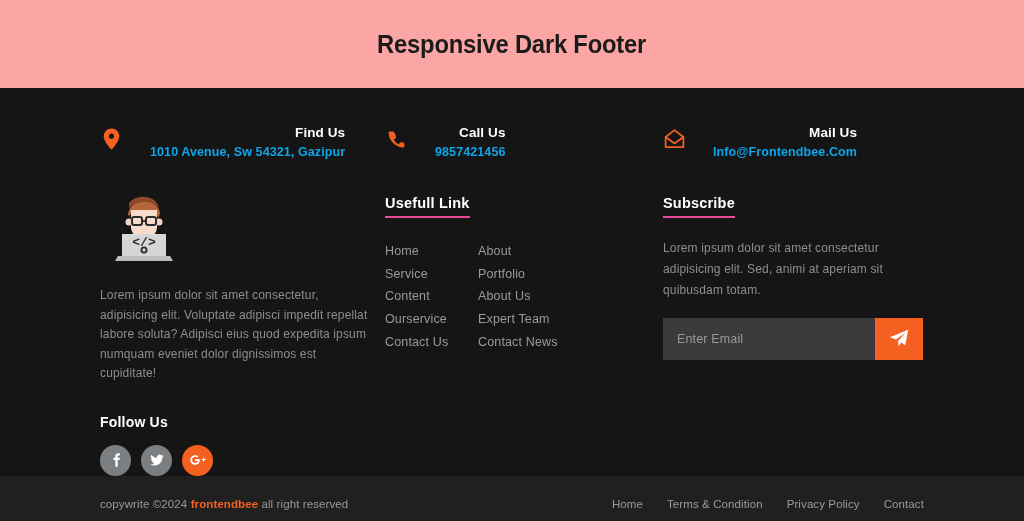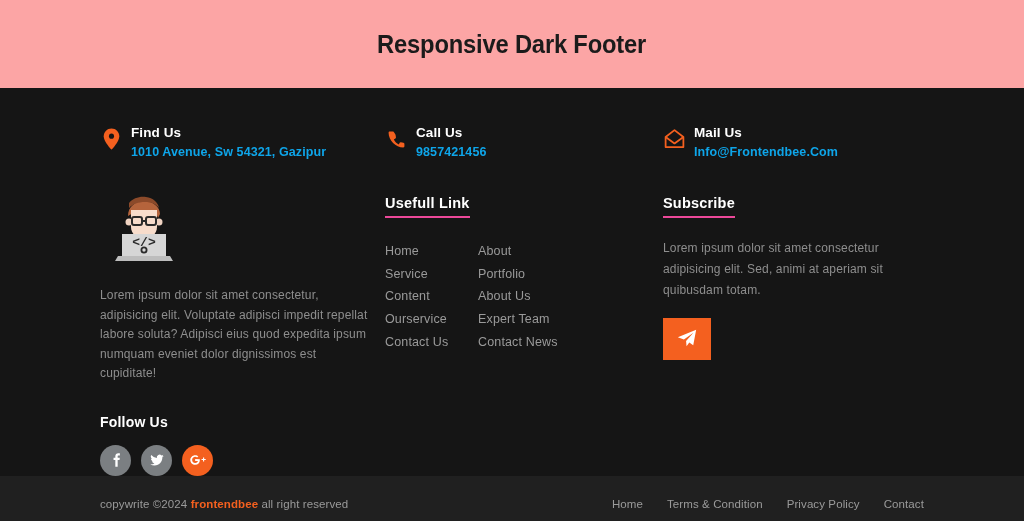--- a/index.html
+++ b/index.html
@@ -51,21 +51,22 @@
   }
 
   
   .contact-row {
     display: flex;
     padding-top: 36px;
   }
   .contact-item {
     display: flex;
     align-items: flex-start;
-    gap: 9px;
+    gap: 28px;
+    text-align: right;
   }
   .contact-item.find  { width: 285px; }
   .contact-item.call  { width: 278px; }
   .contact-item.mail  { width: 260px; }
 
   .contact-icon {
     flex: 0 0 auto;
     width: 22px;
     height: 26px;
     display: flex;
@@ -348,20 +349,21 @@
             <a class="link-item">Expert Team</a>
             <a class="link-item">Contact News</a>
           </div>
         </div>
       </div>
 
       <div class="col-sub">
         <div class="col-title">Subscribe</div>
         <p class="sub-text">Lorem ipsum dolor sit amet consectetur adipisicing elit. Sed, animi at aperiam sit quibusdam totam.</p>
         <div class="sub-form">
+          <input class="sub-input" type="text" placeholder="Enter Email" style="">
           <button class="sub-btn">
             <span>
               <svg width="22" height="22" viewBox="0 0 24 24">
                 <path d="M22 3L2 11.3l6.6 2.4L19 6.2l-8 9.2.5 5.6 3-4 4.3 2.9z" fill="#ffffff"></path>
               </svg>
             </span>
           </button>
         </div>
       </div>
 

